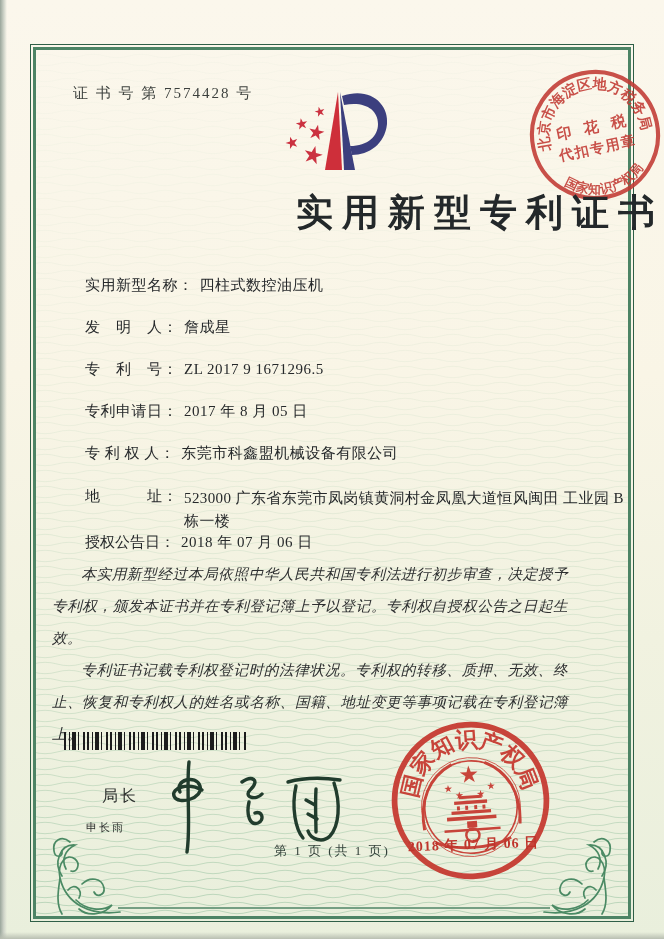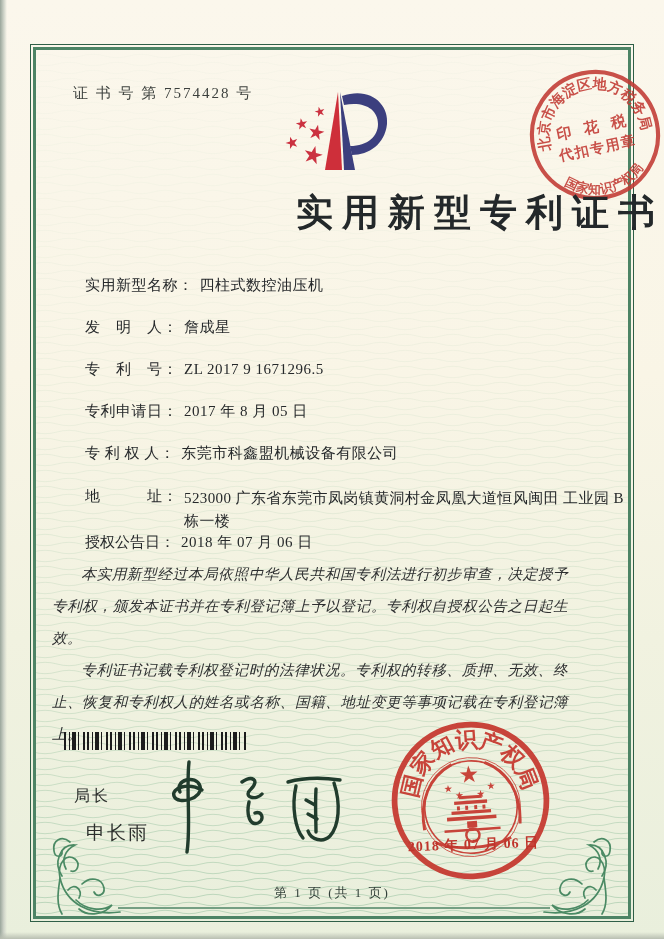--- a/index.html
+++ b/index.html
@@ -28,27 +28,27 @@
   .paras{position:absolute;left:52px;top:558px;width:516px;font-size:14.6px;
        line-height:32px;color:#2d2f30;font-style:italic;letter-spacing:.3px;text-align:justify;}
   .paras p{margin:0;text-indent:2em;}
   .barcode{position:absolute;left:64px;top:732px;width:182px;height:18px;
        background:repeating-linear-gradient(90deg,
         #1c1c1c 0 2px,rgba(0,0,0,0) 2px 5px,
         #1c1c1c 5px 6px,rgba(0,0,0,0) 6px 8px,
         #1c1c1c 8px 12px,rgba(0,0,0,0) 12px 14px,
         #1c1c1c 14px 15px,rgba(0,0,0,0) 15px 19px,
         #1c1c1c 19px 21px,rgba(0,0,0,0) 21px 23px);}
-  .sig-title{position:absolute;left:74px;top:786px;font-size:16px;color:#2b2e2c;letter-spacing:2px;}
-  .sig-name{position:absolute;left:86px;top:820px;font-size:19px;color:#2b2e2c;letter-spacing:2px;}
+  .sig-title{position:absolute;left:102px;top:786px;font-size:16px;color:#2b2e2c;letter-spacing:2px;}
+  .sig-name{position:absolute;left:86px;top:820px;font-size:11px;color:#2b2e2c;letter-spacing:2px;}
   .sig-script{position:absolute;left:150px;top:752px;}
   .agency-seal{position:absolute;left:388px;top:718px;transform:rotate(-4deg);opacity:.92;}
   .seal-date{position:absolute;left:396px;top:836px;width:155px;text-align:center;
        font-size:14px;font-weight:bold;color:#bf352c;letter-spacing:1px;transform:rotate(-2deg);}
-  .footer{position:absolute;left:0;top:884px;width:664px;text-align:center;
+  .footer{position:absolute;left:0;top:842px;width:664px;text-align:center;
        font-size:13px;color:#33413a;letter-spacing:2px;}
   .bottom-rule{position:absolute;left:118px;top:907px;width:432px;height:1.5px;background:#4d8465;opacity:.75;}
   .orn-left{position:absolute;left:46px;top:832px;}
   .orn-right{position:absolute;left:538px;top:832px;transform:scaleX(-1);}
   svg{display:block;}
 </style>
 </head>
 <body>
 
 <div class="paper"></div>

